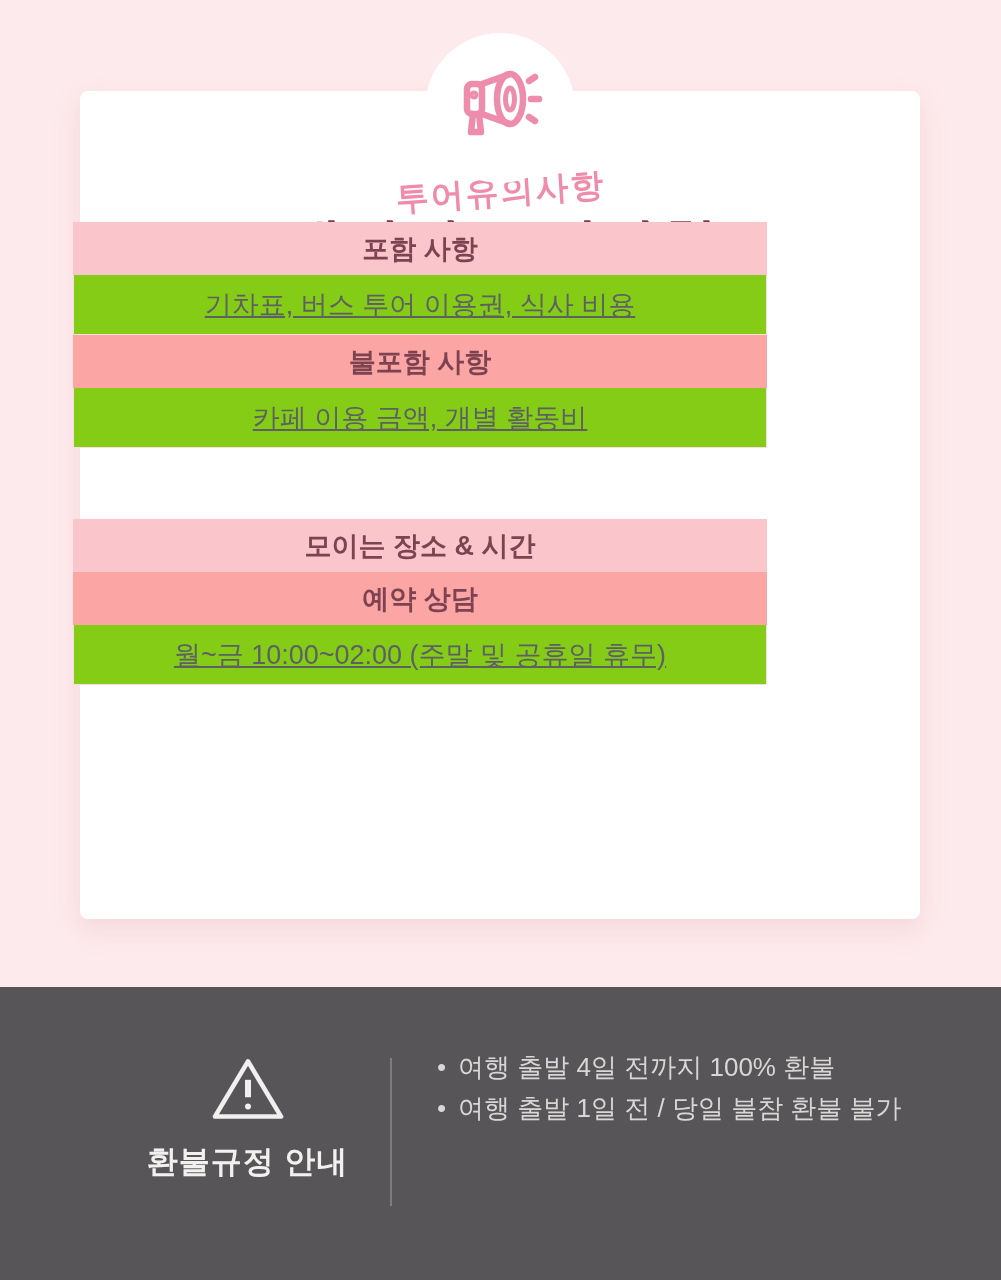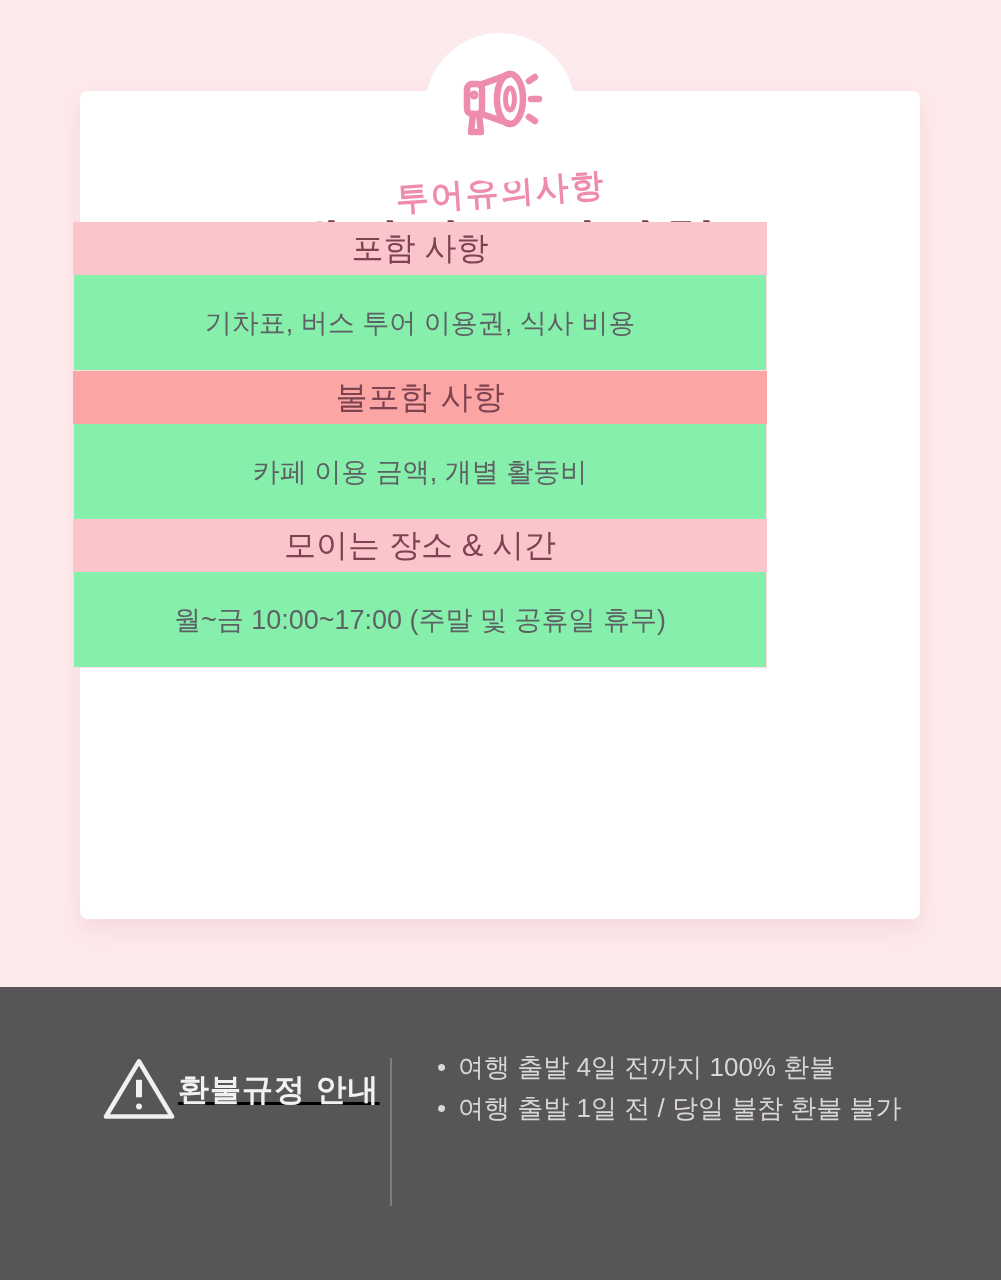--- a/index.html
+++ b/index.html
@@ -57,53 +57,53 @@
 
   
   .info-table {
     position: absolute;
     left: 73px;
     width: 694px;
   }
   .info-table .row-header {
     height: 53px;
     display: flex; align-items: center; justify-content: center;
-    font-size: 32px;
-    font-weight: normal;
+    font-size: 27px;
+    font-weight: bold;
     color: #7d4351;
   }
   .row-header.pink { background: #fbc6cb; }
   .row-header.orange { background: #fca5a5; }
   .info-table .row-body {
-    height: 96px;
+    height: 60px;
     display: flex; align-items: center; justify-content: center;
     font-size: 27px;
     color: #5e6164;
-    background: #86efac;
+    background: #84cc16;
     border: 1px solid #fadde1;
     border-top: none;
+    text-decoration: underline;
   }
   .table-1 { top: 222px; }
   .table-2 { top: 519px; }
 
   
   .footer {
     position: absolute;
     left: 0; top: 987px;
     width: 1001px; height: 293px;
     background: #575557;
   }
   .refund-left {
     position: absolute;
     left: 100px; top: 68px;
     width: 295px;
     display: flex;
-    flex-direction: row;
-    align-items: flex-start;
-    text-decoration: underline;
+    flex-direction: column;
+    align-items: center;
   }
   .refund-label {
     margin-top: 14px;
     font-size: 31px;
     font-weight: bold;
     color: #f3f1ef;
     letter-spacing: 1px;
   }
   .refund-divider {
     position: absolute;
@@ -155,21 +155,22 @@
 
   <div class="info-table table-1">
     <div class="row-header pink">포함 사항</div>
     <div class="row-body">기차표, 버스 투어 이용권, 식사 비용</div>
     <div class="row-header orange">불포함 사항</div>
     <div class="row-body">카페 이용 금액, 개별 활동비</div>
   </div>
 
   <div class="info-table table-2">
     <div class="row-header pink">모이는 장소 &amp; 시간</div>
-    <div class="row-body">월~금 10:00~17:00 (주말 및 공휴일 휴무)</div>
+    <div class="row-header orange">예약 상담</div>
+    <div class="row-body">월~금 10:00~02:00 (주말 및 공휴일 휴무)</div>
   </div>
 
   <div class="footer">
 
     <div class="refund-left">
       <span>
         <svg width="78" height="68" viewBox="0 0 84 74" fill="none" stroke="#f2f0ee" stroke-width="5" stroke-linejoin="round">
           <path d="M42,7 L78,67 L6,67 Z"></path>
           <line x1="42" y1="27" x2="42" y2="46" stroke-width="6.5" stroke-linecap="butt"></line>
           <circle cx="42" cy="56" r="3.2" fill="#f2f0ee" stroke="none"></circle>

